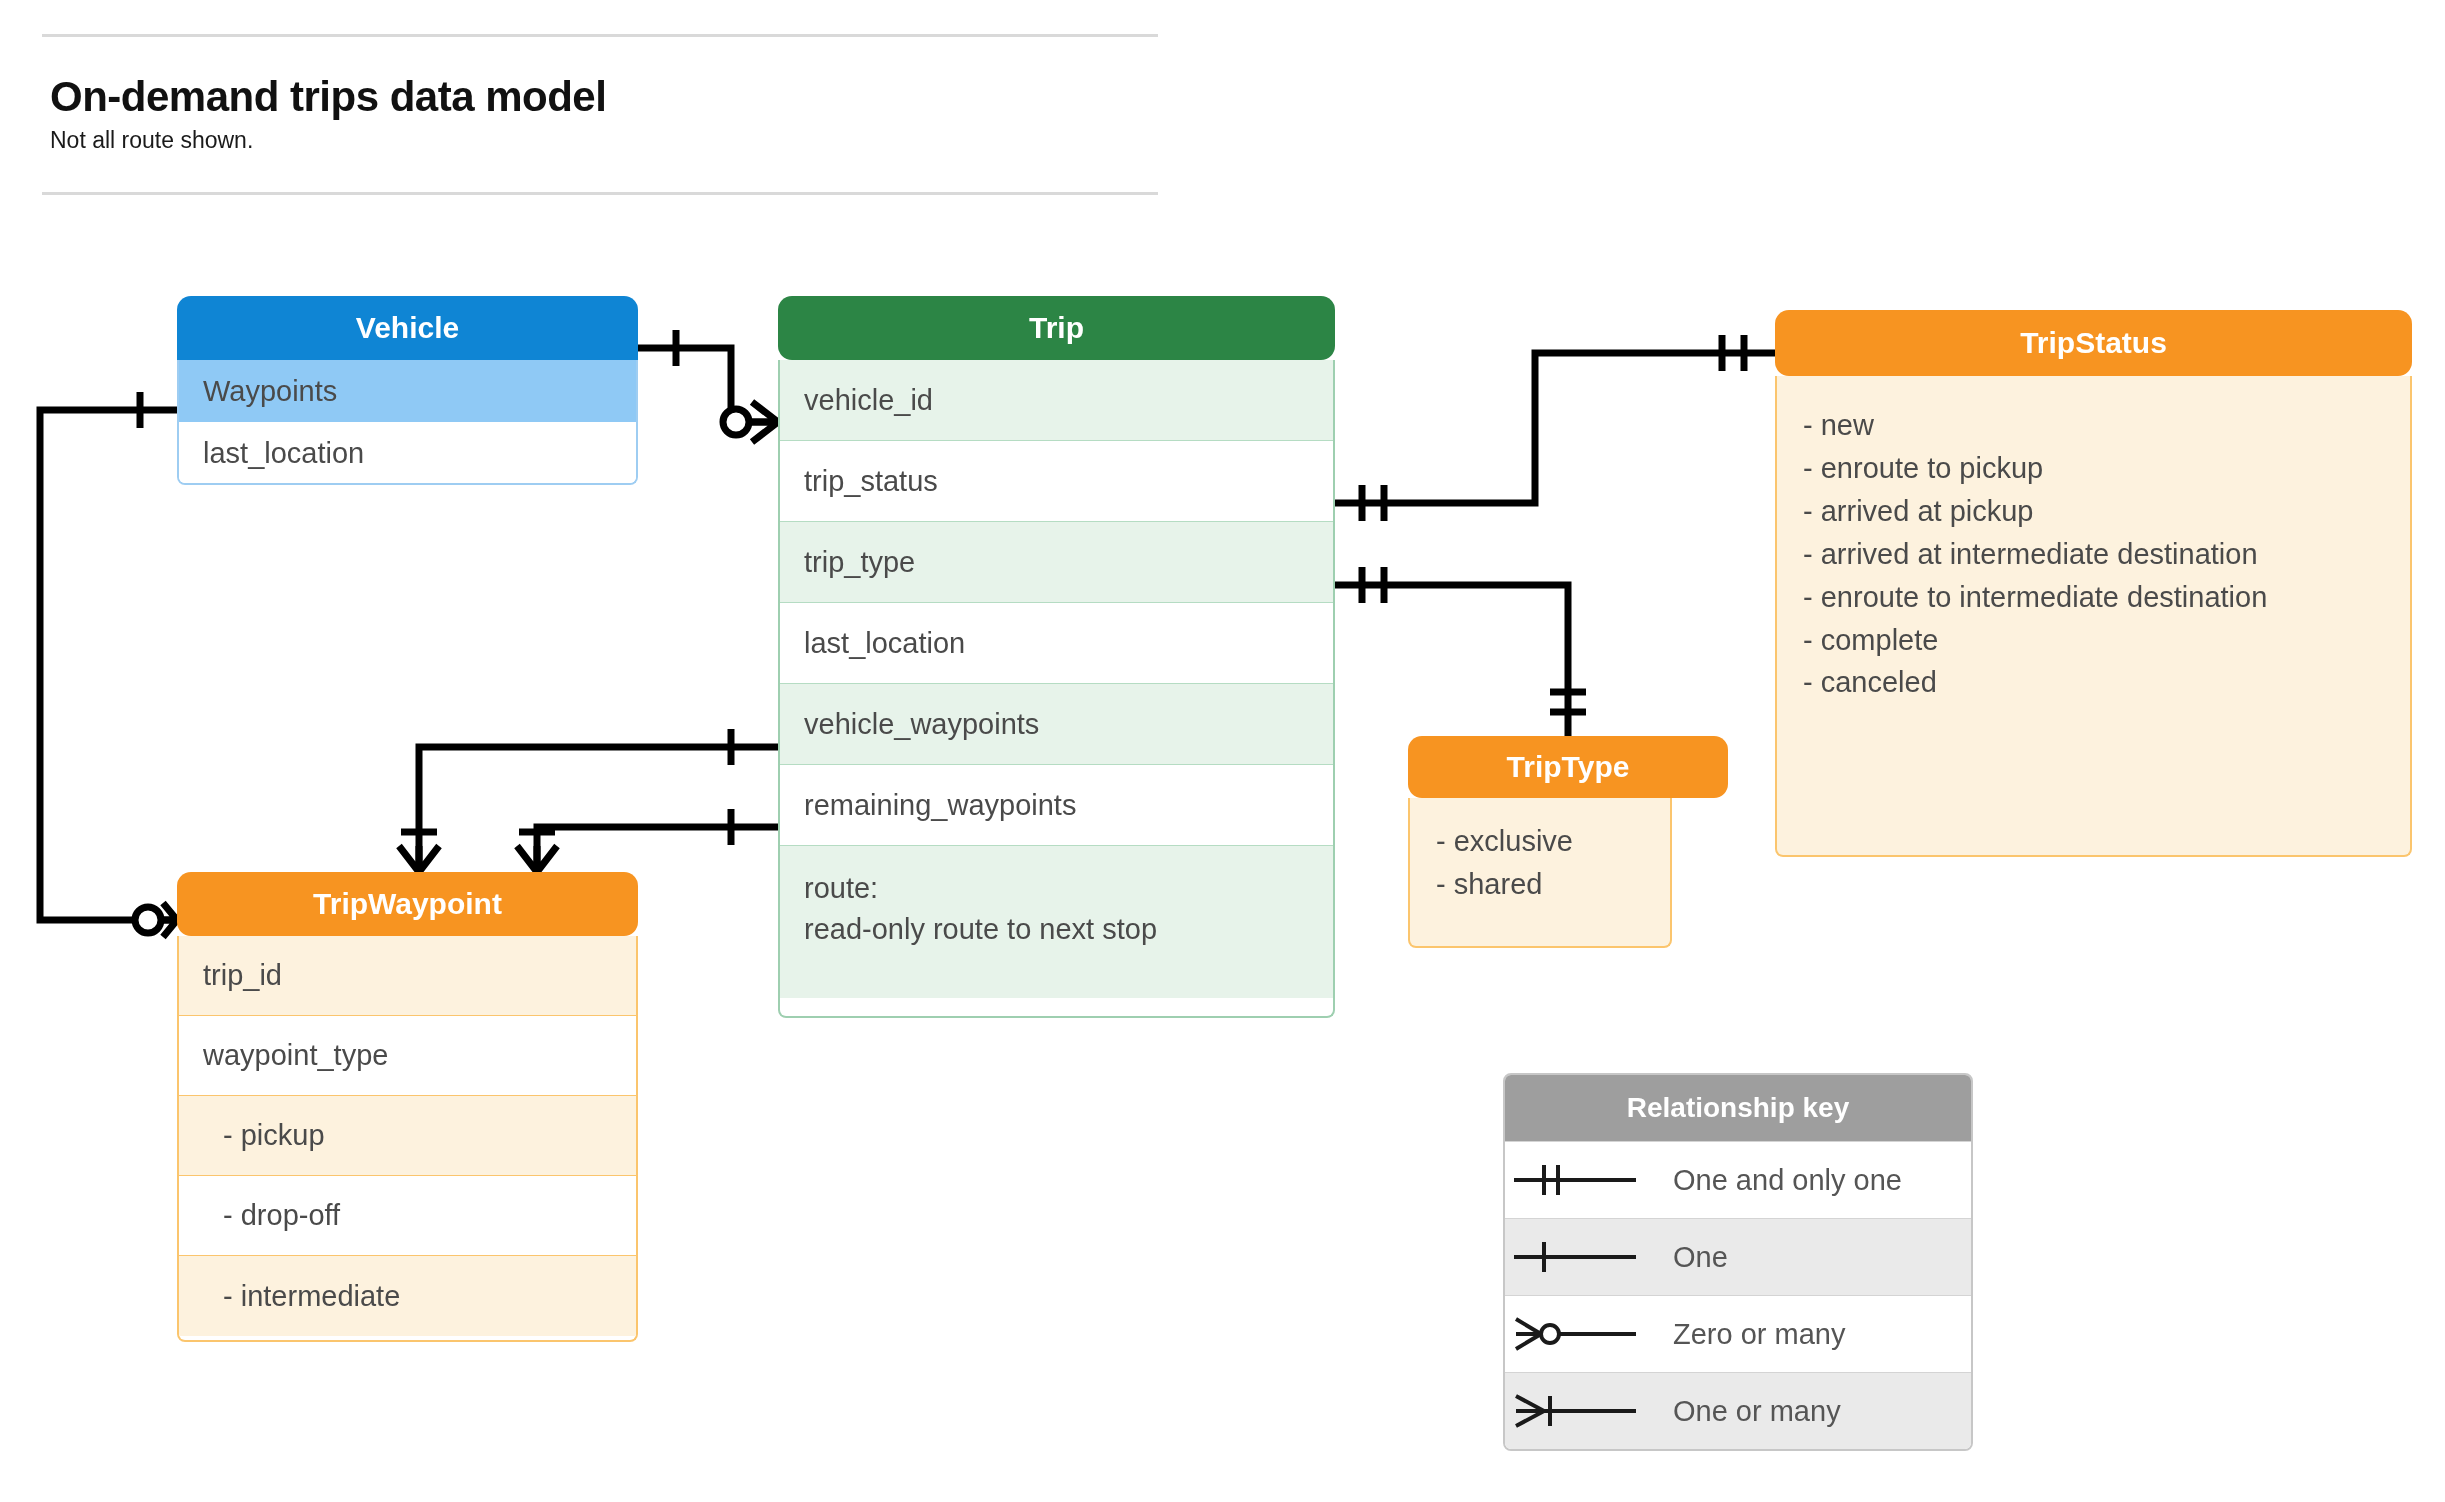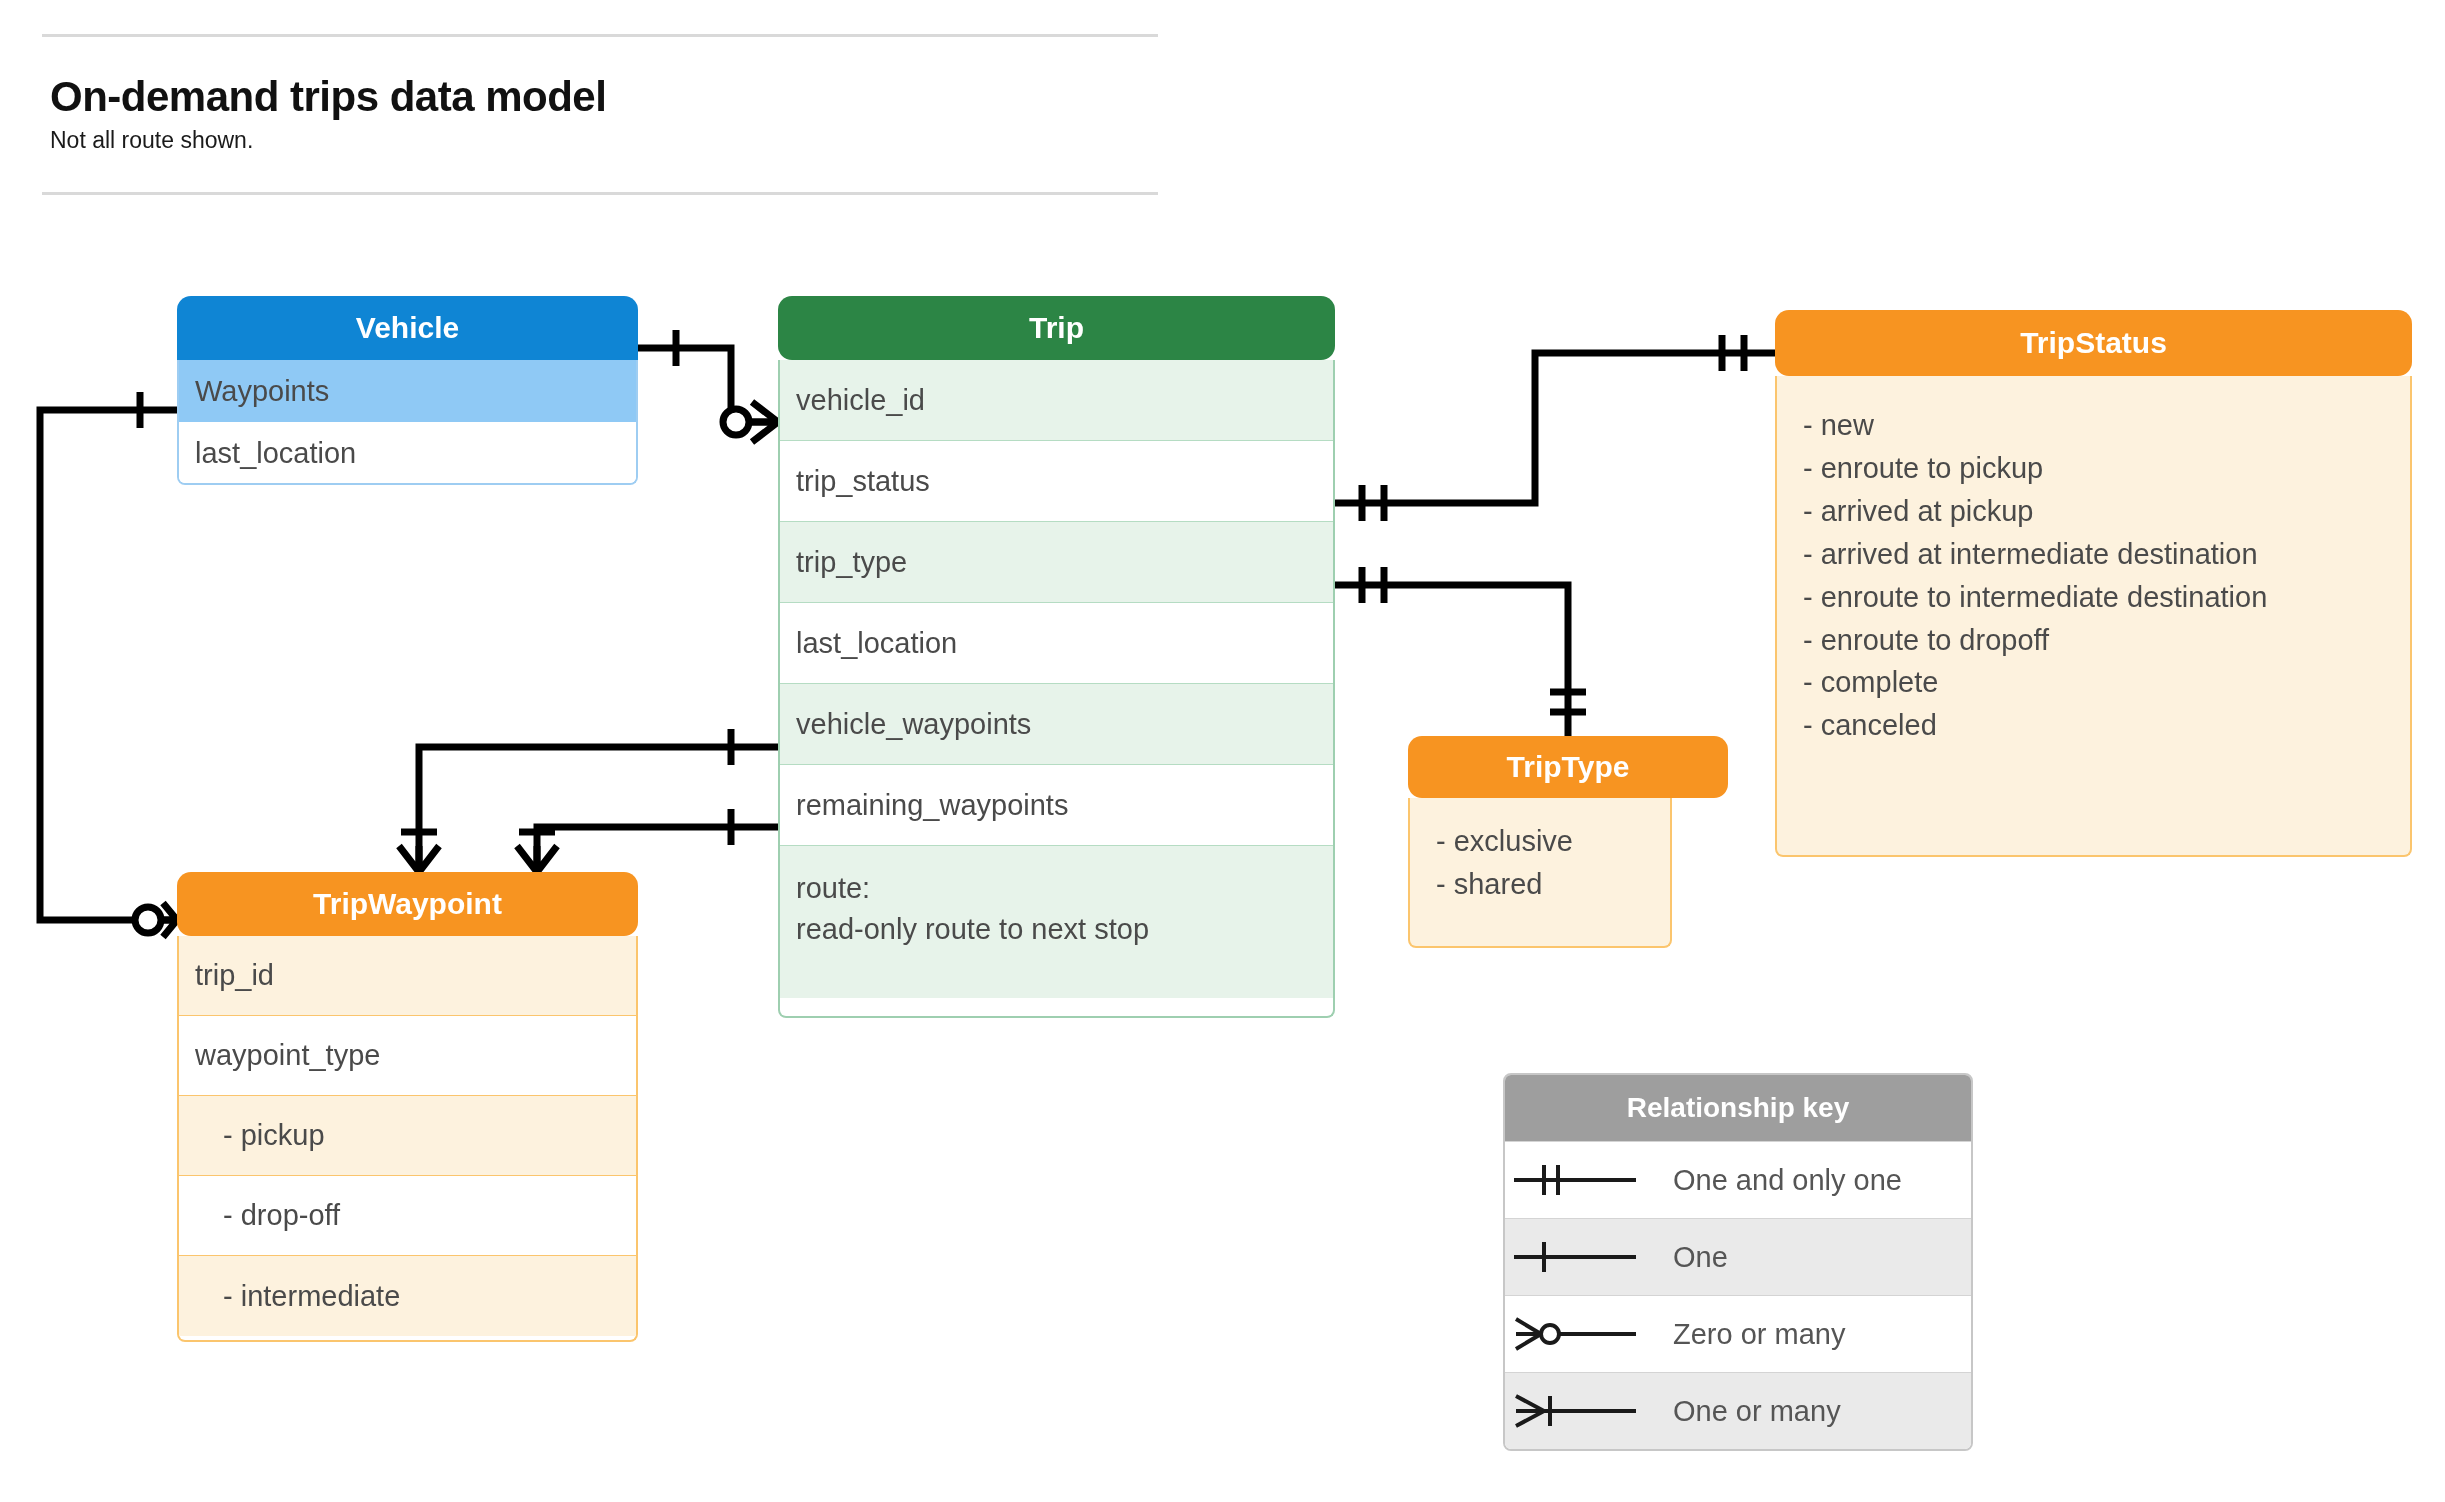--- a/index.html
+++ b/index.html
@@ -60,21 +60,21 @@
     line-height: 1;
     display: flex;
     align-items: center;
     justify-content: center;
   }
   .row {
     font-size: 29px;
     color: #4a4a4a;
     display: flex;
     align-items: center;
-    padding-left: 16px;
+    padding-left: 24px;
     box-sizing: border-box;
   }
   .row.multiline {
     display: block;
     padding-top: 22px;
     line-height: 1.42;
   }
 
   
   #entity-vehicle {
@@ -339,21 +339,20 @@
 
 <div class="entity" id="entity-tripstatus">
   <div class="entity-header">TripStatus</div>
 </div>
 <div id="tripstatus-box-body">
   <div class="enum-line">- new</div>
   <div class="enum-line">- enroute to pickup</div>
   <div class="enum-line">- arrived at pickup</div>
   <div class="enum-line">- arrived at intermediate destination</div>
   <div class="enum-line">- enroute to intermediate destination</div>
-  <div class="enum-line">- enroute to dropoff</div>
   <div class="enum-line">- complete</div>
   <div class="enum-line">- canceled</div>
 </div>
 
 <div id="legend">
   <div id="legend-header">Relationship key</div>
 
   <div class="legend-row">
     <div class="legend-sym">
       <svg width="130" height="44" viewBox="0 0 130 44">

